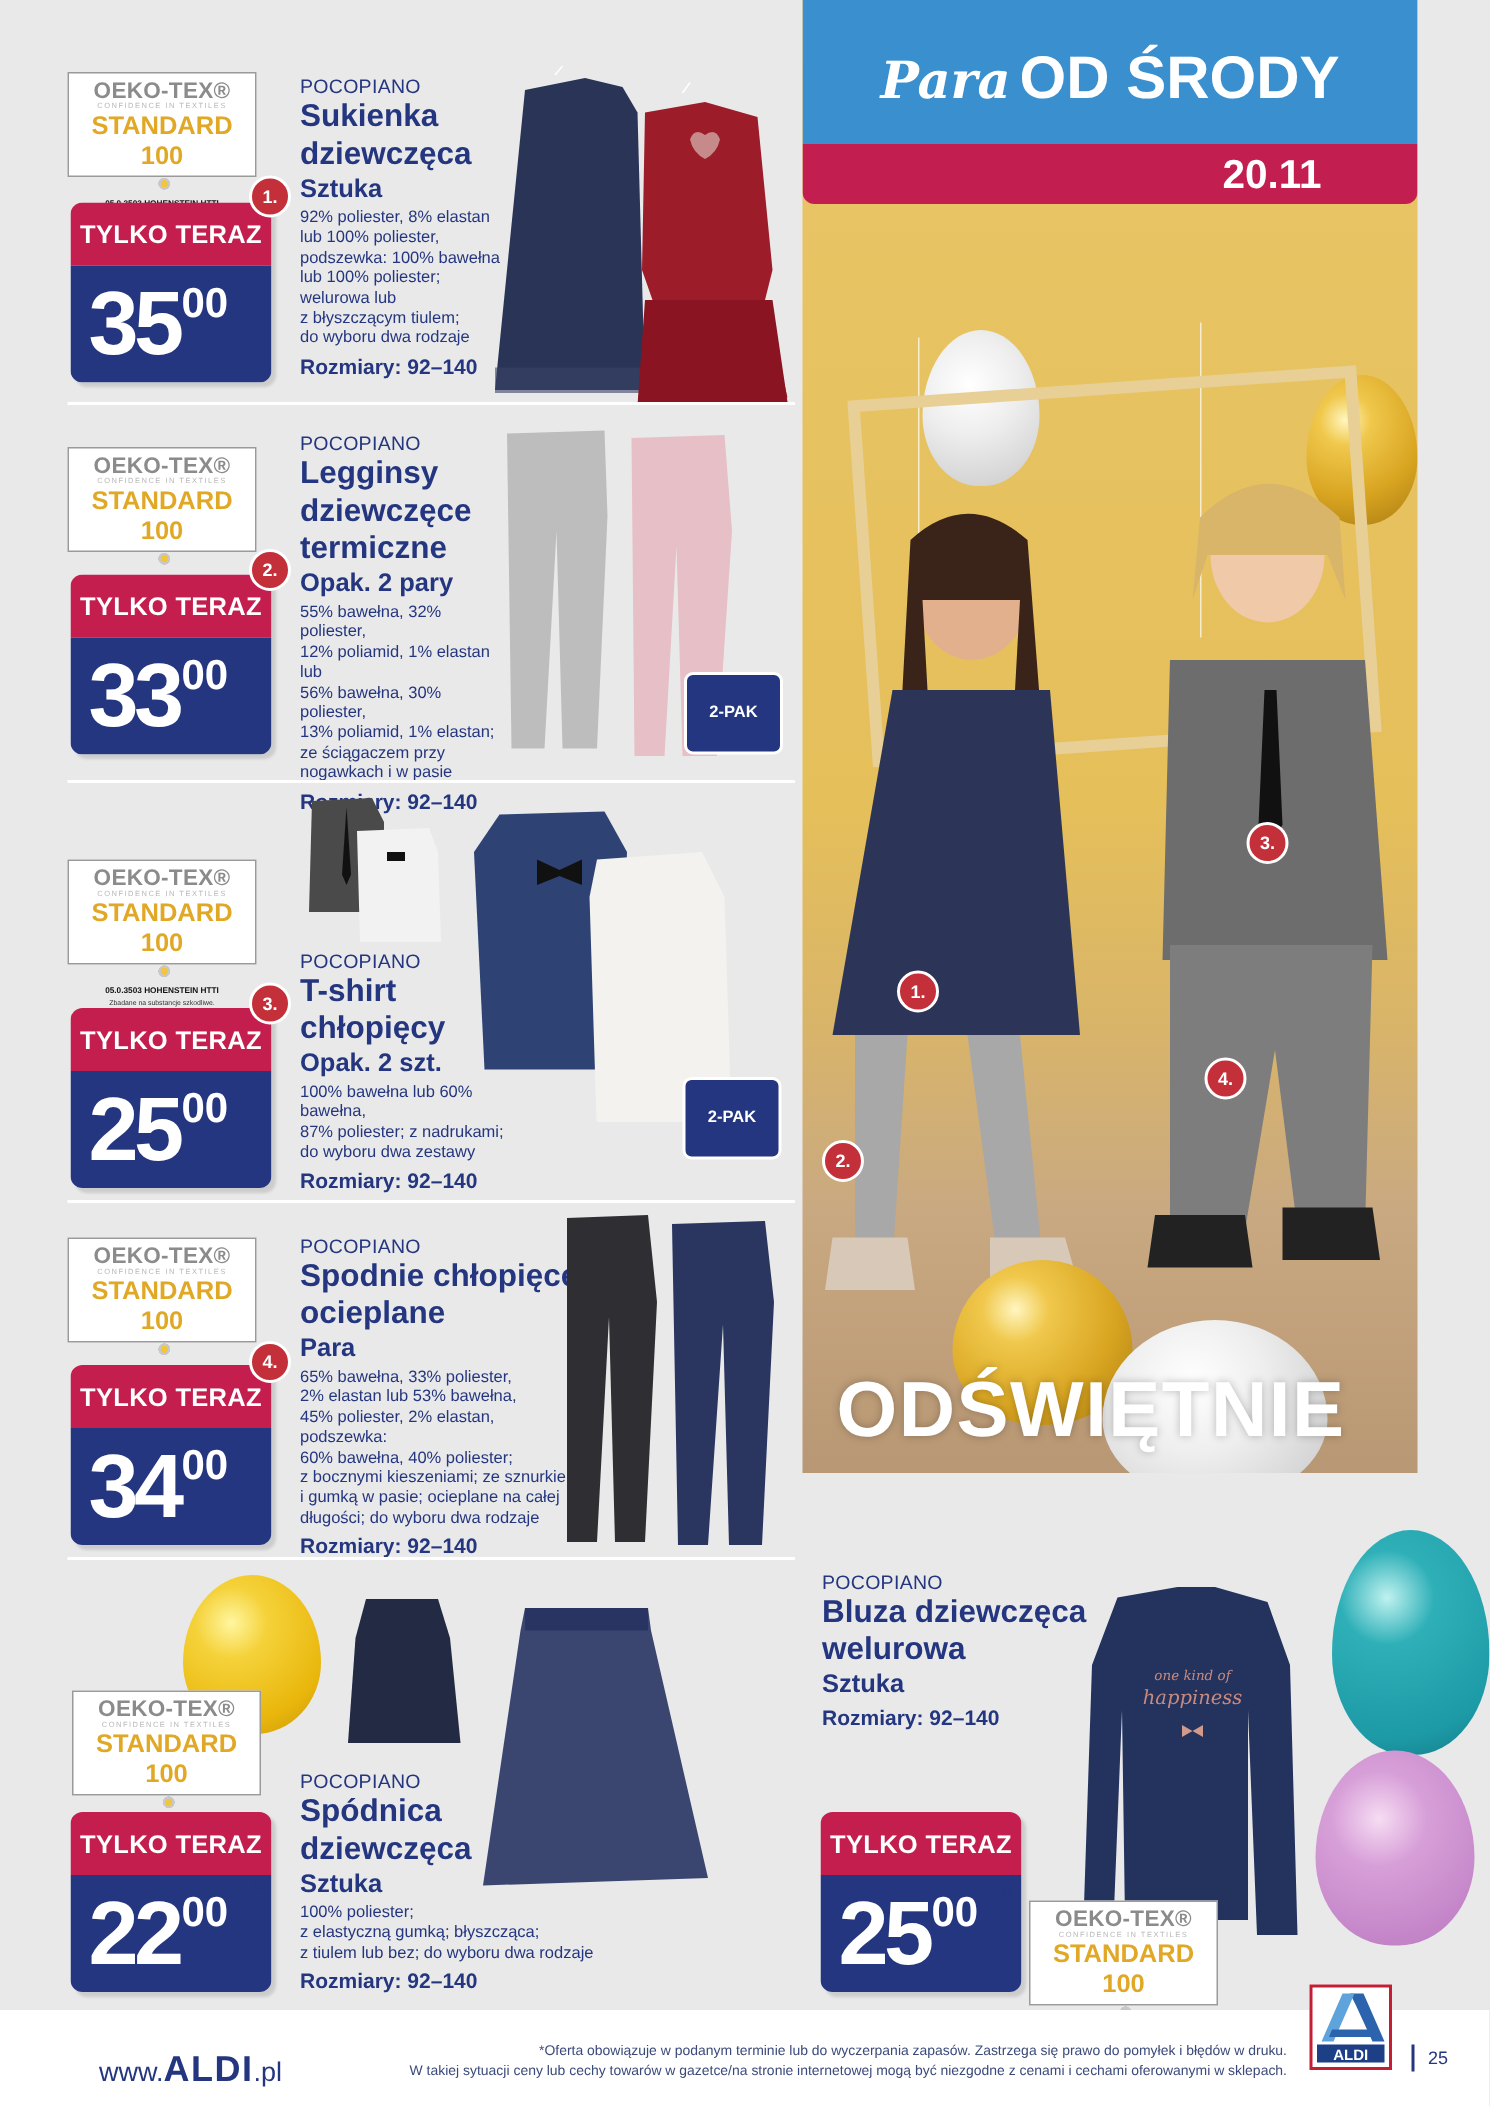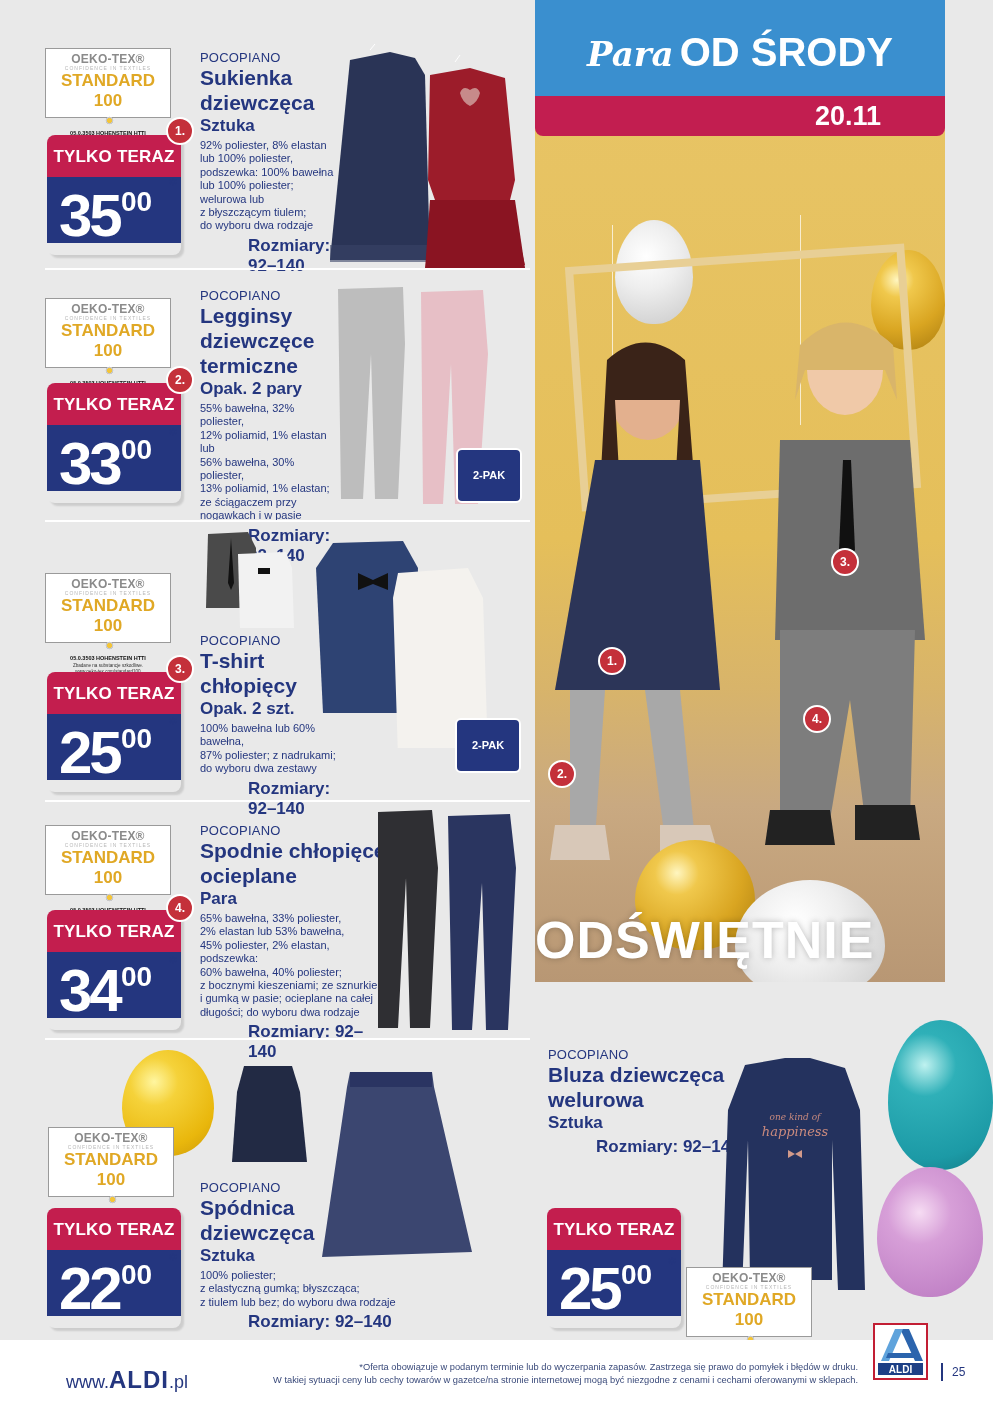--- a/index.html
+++ b/index.html
@@ -2,61 +2,61 @@
 <html><head>
 <meta charset="utf-8">
 <style>
   * { box-sizing: border-box; margin: 0; padding: 0; }
   html, body { width: 993px; height: 1404px; overflow: hidden; }
   body { background: #e8e8e8; font-family: "DejaVu Sans Condensed", "Liberation Sans Narrow", "Liberation Sans", sans-serif; position: relative; }
   .page { position: absolute; left: 0; top: 0; width: 993px; height: 1404px; background: #e9e9e9; }
   .divider { position: absolute; left: 45px; width: 485px; height: 2px; background: #ffffff; }
 
   .oeko { position: absolute; background: #fff; border: 1px solid #9a9a9a; width: 126px; height: 70px; text-align: center; font-family: "Liberation Sans", sans-serif; }
-  .oeko .t1 { color: #8b8b8b; font-size: 12px; font-weight: bold; margin-top: 3px; letter-spacing: 0.2px; }
+  .oeko .t1 { color: #8b8b8b; font-size: 15px; font-weight: bold; margin-top: 3px; letter-spacing: 0.2px; }
   .oeko .t2 { color: #b8b8b8; font-size: 5px; letter-spacing: 1px; margin-top: -1px; }
   .oeko .t3 { color: #e0a825; font-size: 17px; font-weight: bold; display: inline-block; margin-top: 0px; }
   .oeko .flower { display: inline-block; width: 11px; height: 11px; border-radius: 50%; background: radial-gradient(circle, #f3c53a 30%, #c8c8c8 32%, #c8c8c8 50%, transparent 52%); vertical-align: middle; margin-left: 2px; }
   .oeko .t4 { color: #111; font-size: 5.5px; font-weight: bold; margin-top: 1px; }
   .oeko .t5 { color: #333; font-size: 4.6px; margin-top: 2px; line-height: 6px; }
 
   .pricebox { position: absolute; width: 134px; height: 120px; border-radius: 8px; overflow: hidden; box-shadow: 3px 3px 2px rgba(0,0,0,0.12); }
   .pricebox .top { background: #c31e4e; height: 42px; color: #fff; font-weight: bold; font-size: 17px; line-height: 44px; text-align: center; letter-spacing: 0.2px; font-family: "Liberation Sans Narrow", "Liberation Sans", sans-serif; }
-  .pricebox .bottom { background: #24367f; height: 66px; position: relative; color: #fff; }
+  .pricebox .bottom { background: #24367f; height: 78px; position: relative; color: #fff; }
   .pricebox .int { position: absolute; left: 12px; top: 4px; font-size: 60px; font-weight: bold; line-height: 70px; letter-spacing: -3px; font-family: "Liberation Sans Narrow", "Liberation Sans", sans-serif; }
   .pricebox .dec { position: absolute; left: 74px; top: 10px; font-size: 28px; font-weight: bold; line-height: 30px; font-family: "Liberation Sans Narrow", "Liberation Sans", sans-serif; }
   .star { position: absolute; color: #24367f; font-size: 16px; font-weight: bold; }
 
   .badge-num { position: absolute; width: 28px; height: 28px; border-radius: 50%; background: #c4303a; border: 2px solid #fff; color: #fff; font-size: 12px; font-weight: bold; text-align: center; line-height: 24px; font-family: "Liberation Sans", sans-serif; }
 
   .info { position: absolute; color: #24367f; font-family: "Liberation Sans Narrow", "Liberation Sans", sans-serif; }
   .info .brand { font-size: 13px; color: #24367f; letter-spacing: 0.2px; }
   .info .name { font-size: 21px; font-weight: bold; line-height: 25px; }
   .info .unit { font-size: 17px; font-weight: bold; line-height: 22px; }
   .info .desc { font-size: 11px; color: #24367f; line-height: 13.4px; margin-top: 2px; }
-  .info .sizes { font-size: 17px; font-weight: bold; margin-top: 3px; margin-left: 48px; }
+  .info .sizes { font-size: 14px; font-weight: bold; margin-top: 3px; }
 
   .pak { position: absolute; width: 66px; height: 55px; background: #24367f; border: 2px solid #fff; border-radius: 6px; color: #fff; font-size: 11px; font-weight: bold; text-align: center; line-height: 51px; font-family: "Liberation Sans", sans-serif; }
 
   
   .g { position: absolute; }
 
   
   .hero { position: absolute; left: 535px; top: 0; width: 410px; height: 982px; background: linear-gradient(180deg, #e8c567 0%, #e5bf5a 55%, #d8b46a 70%, #c9a981 82%, #b89774 100%); overflow: hidden; }
   .hero-head { position: absolute; left: 0; top: 0; width: 410px; height: 96px; background: #3a8fcf; }
   .hero-title { position: absolute; left: 0; top: 30px; width: 410px; text-align: center; color: #fff; font-size: 40px; font-weight: bold; font-family: "Liberation Sans Narrow", "Liberation Sans", sans-serif; line-height: 44px; }
   .hero-title .script { font-style: italic; font-family: "DejaVu Serif", serif; font-size: 34px; margin-right: 6px; }
   .hero-date { position: absolute; left: 0; top: 96px; width: 410px; height: 40px; background: #c21e50; border-radius: 0 0 8px 8px; color: #fff; text-align: right; padding-right: 64px; font-size: 27px; font-weight: bold; line-height: 40px; font-family: "Liberation Sans", sans-serif; }
   .balloon { position: absolute; border-radius: 50% 50% 48% 48% / 55% 55% 45% 45%; }
   .bal-gold { background: radial-gradient(circle at 35% 30%, #fff6c0 0%, #f0c84c 20%, #d9a521 60%, #a87b10 100%); }
   .bal-white { background: radial-gradient(circle at 40% 35%, #ffffff 0%, #eeeeee 40%, #c9c9c9 100%); }
   .string { position: absolute; width: 1px; background: rgba(255,255,255,0.7); }
   .frame { position: absolute; border: 8px solid #e8cf95; }
   .kid { position: absolute; }
-  .hero-word { position: absolute; left: 0; top: 910px; width: 362px; text-align: left; color: #fff; font-size: 52px; font-weight: bold; font-family: "Liberation Sans Narrow", "Liberation Sans", sans-serif; letter-spacing: 1px; text-shadow: 0 0 6px rgba(0,0,0,0.25); }
+  .hero-word { position: absolute; left: 0; top: 910px; width: 362px; text-align: right; color: #fff; font-size: 52px; font-weight: bold; font-family: "Liberation Sans Narrow", "Liberation Sans", sans-serif; letter-spacing: 1px; text-shadow: 0 0 6px rgba(0,0,0,0.25); }
 
   
   .bluza-info { left: 548px; top: 1047px; }
 
   
   .footer { position: absolute; left: 0; top: 1340px; width: 993px; height: 64px; background: #ffffff; }
   .site { position: absolute; left: 66px; top: 1366px; font-size: 18px; color: #24367f; font-family: "Liberation Sans", sans-serif; }
   .site b { font-size: 24px; font-weight: 900; letter-spacing: 1px; }
   .disclaimer { position: absolute; left: 240px; top: 1361px; width: 618px; text-align: right; font-size: 9.3px; line-height: 13px; color: #3a4a7a; font-family: "Liberation Sans Narrow", "Liberation Sans", sans-serif; }
   .aldi-logo { position: absolute; left: 873px; top: 1323px; width: 55px; height: 57px; background: #fff; border: 2px solid #c21e34; }

